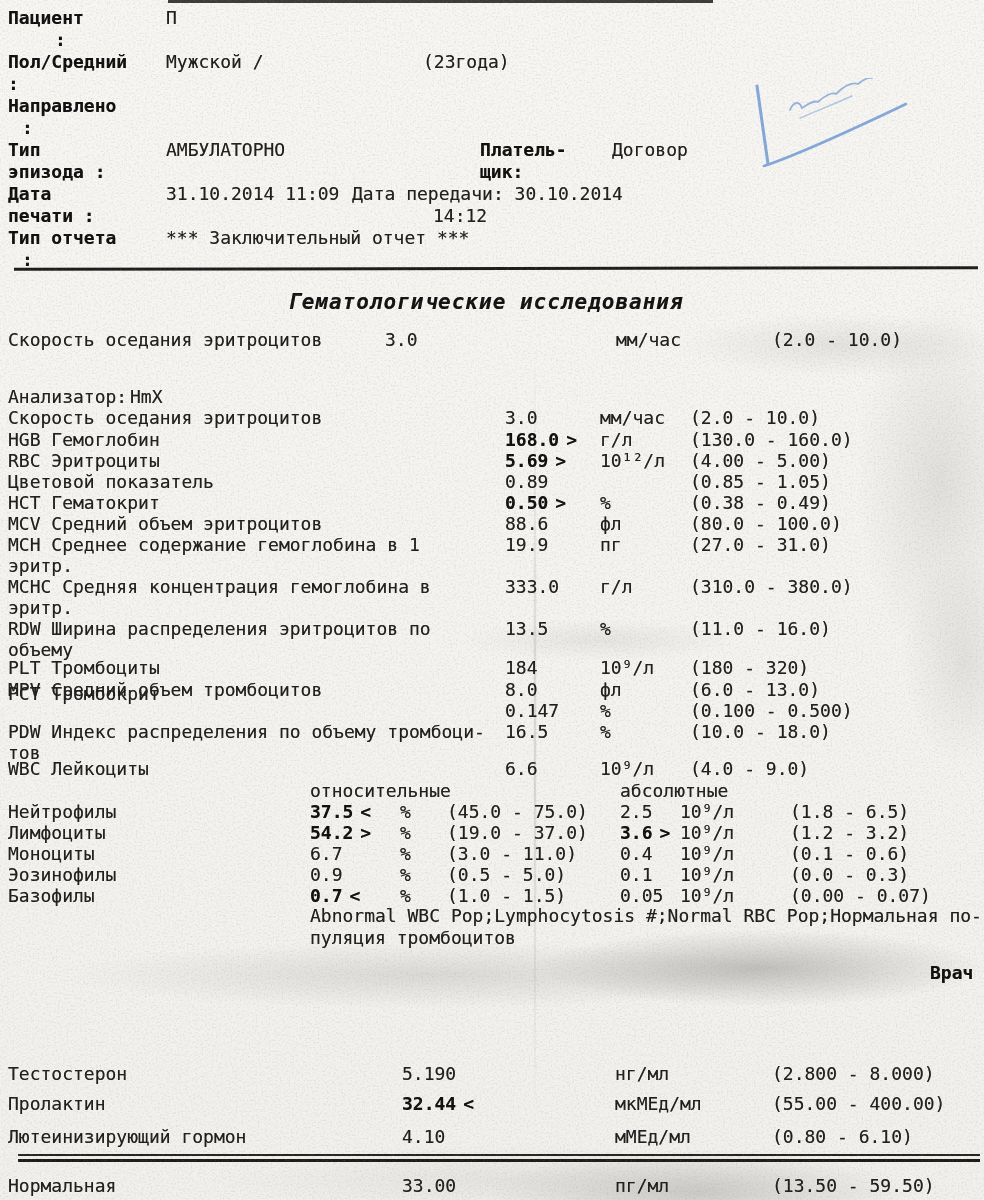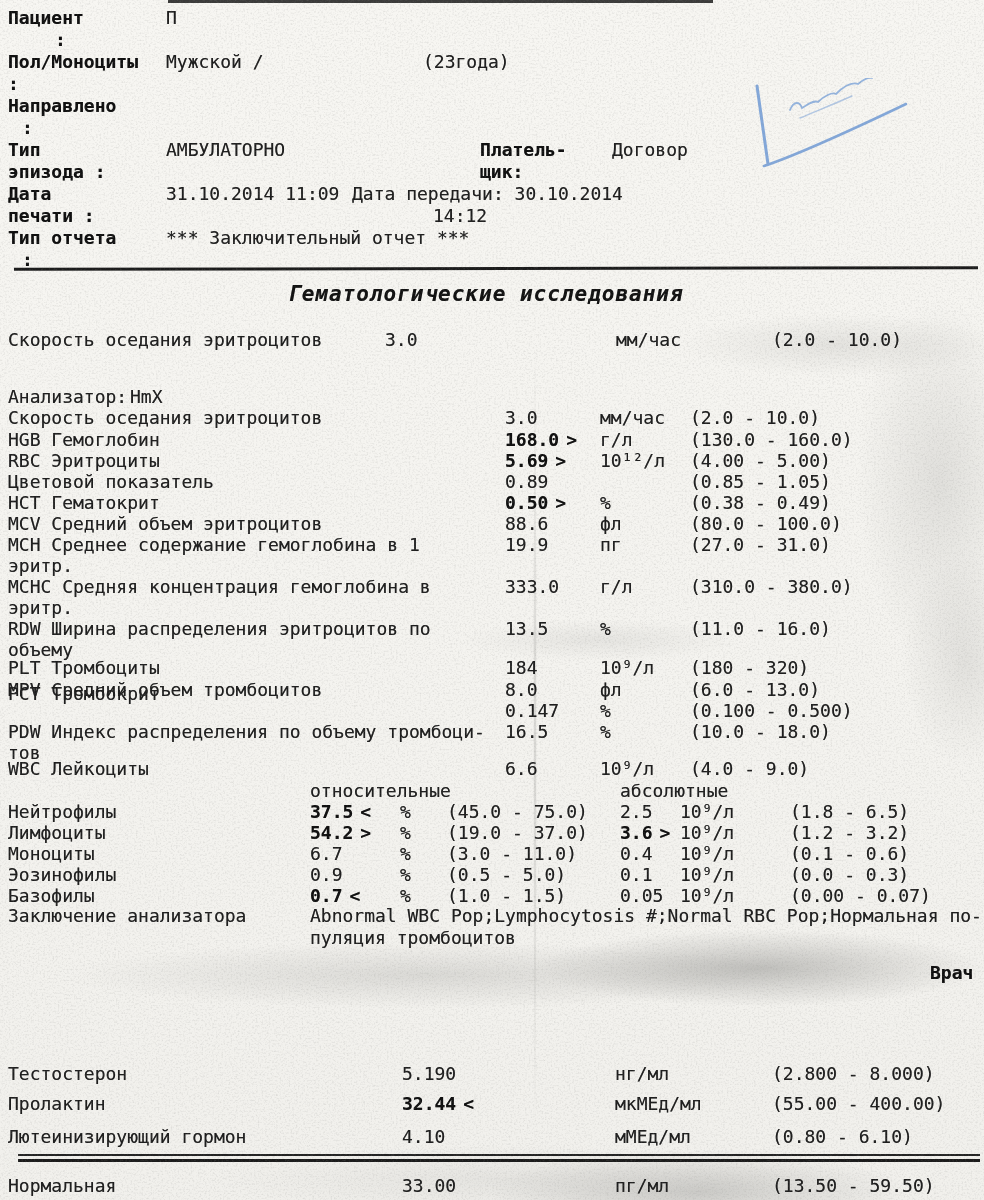--- a/index.html
+++ b/index.html
@@ -14,21 +14,21 @@
      radial-gradient(ellipse 230px 45px at 840px 345px, rgba(145,145,142,.18), transparent 70%),
      radial-gradient(ellipse 300px 60px at 700px 1192px, rgba(120,120,118,.30), transparent 70%),
      radial-gradient(ellipse 420px 50px at 500px 1180px, rgba(150,150,148,.14), transparent 70%),
      radial-gradient(ellipse 200px 30px at 600px 640px, rgba(150,150,148,.16), transparent 70%),
      radial-gradient(ellipse 2px 460px at 535px 740px, rgba(100,100,98,.25), transparent 90%);}
   .grain{position:absolute;left:0;top:0;pointer-events:none;}
   .t{position:absolute;font-size:18px;line-height:21px;color:#1d1d1d;white-space:pre;
      text-shadow:0 0 .6px rgba(30,30,30,.55);}
   .b{font-weight:bold;color:#0e0e0e;}
   .wrap{white-space:normal;width:480px;}
-  .ttl{font-size:21px;font-weight:bold;font-style:italic;letter-spacing:1px;color:#111;}
+  .ttl{font-size:21px;font-weight:bold;font-style:italic;letter-spacing:1px;color:#111;margin-top:8px;}
   .flag{margin-left:7px;}
   .concl{white-space:normal;width:680px;line-height:22px;}
   .hr1{position:absolute;left:14px;top:267px;width:964px;height:3px;background:#1b1b1b;transform:rotate(-.1deg);}
   .hr2a{position:absolute;left:18px;top:1154px;width:962px;height:2px;background:#242424;}
   .hr2b{position:absolute;left:18px;top:1159px;width:962px;height:3px;background:#1b1b1b;}
   .edge{position:absolute;left:168px;top:0;width:545px;height:3px;background:#1a1a1a;opacity:.85;}
   .stamp{position:absolute;left:740px;top:78px;pointer-events:none;}
 </style>
 </head>
 <body>
@@ -43,21 +43,21 @@
       <path d="M24 88 C 60 76, 120 48, 166 26" stroke-width="2.5"></path>
       <path d="M50 32 c4 -10 10 -8 12 -2 c6 -4 12 -8 16 -6 c6 -6 14 -10 18 -8 c8 -8 16 -12 22 -10 c6 -5 10 -7 14 -6" stroke-width="1.8" opacity="0.85"></path>
       <path d="M60 40 c14 -6 34 -14 52 -22" stroke-width="1.4" opacity="0.6"></path>
     </g>
   </svg>
 
   <span class="t b" style="left:8px;top:7px">Пациент</span>
   <span class="t b" style="left:55px;top:29px">:</span>
   <span class="t" style="left:166px;top:7px">П</span>
 
-  <span class="t b" style="left:8px;top:51px">Пол/Моноциты</span>
+  <span class="t b" style="left:8px;top:51px">Пол/Средний</span>
   <span class="t b" style="left:8px;top:73px">:</span>
   <span class="t" style="left:166px;top:51px">Мужской /</span>
   <span class="t" style="left:423px;top:51px">(23года)</span>
 
   <span class="t b" style="left:8px;top:95px">Направлено</span>
   <span class="t b" style="left:22px;top:117px">:</span>
 
   <span class="t b" style="left:8px;top:139px">Тип</span>
   <span class="t b" style="left:8px;top:161px">эпизода :</span>
   <span class="t" style="left:166px;top:139px">АМБУЛАТОРНО</span>
@@ -215,21 +215,20 @@
   <div>
     <span class="t" style="left:8px;top:885px">Базофилы</span>
     <span class="t" style="left:310px;top:885px"><span class="b">0.7</span><span class="b flag">&lt;</span></span>
     <span class="t" style="left:400px;top:885px">%</span>
     <span class="t" style="left:447px;top:885px">(1.0 - 1.5)</span>
     <span class="t" style="left:620px;top:885px">0.05</span>
     <span class="t" style="left:680px;top:885px">10⁹/л</span>
     <span class="t" style="left:790px;top:885px">(0.00 - 0.07)</span>
   </div>
 
-  <span class="t" style="left:8px;top:905px">Заключение анализатора</span>
   <span class="t concl" style="left:310px;top:905px">Abnormal WBC Pop;Lymphocytosis #;Normal RBC Pop;Нормальная по-пуляция тромбоцитов</span>
 
   <span class="t b" style="left:930px;top:962px">Врач</span>
 
 
   <div>
     <span class="t" style="left:8px;top:1063px">Тестостерон</span>
     <span class="t" style="left:402px;top:1063px">5.190</span>
     <span class="t" style="left:615px;top:1063px">нг/мл</span>
     <span class="t" style="left:772px;top:1063px">(2.800 - 8.000)</span>

